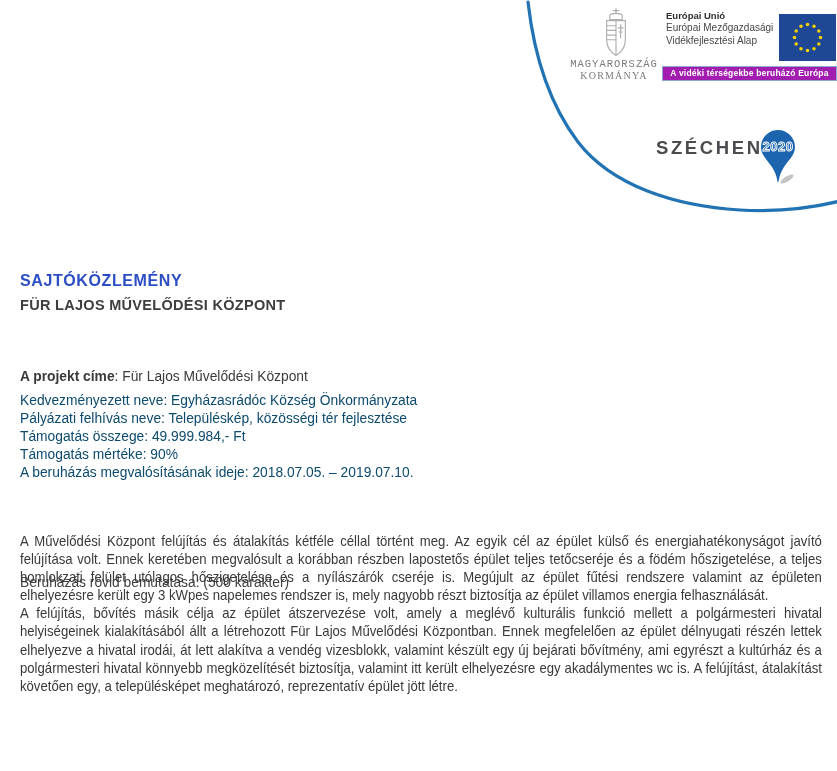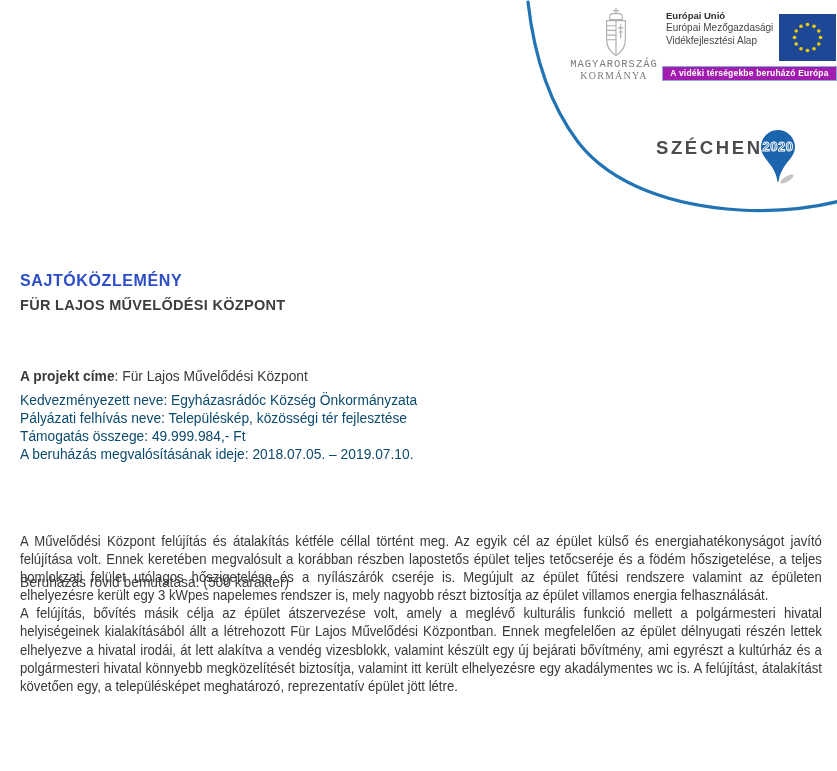--- a/index.html
+++ b/index.html
@@ -112,20 +112,21 @@
   <div class="abs h2">FÜR LAJOS MŰVELŐDÉSI KÖZPONT</div>
 
   <div class="abs fact-title">
     <b>A projekt címe</b><span>: Für Lajos Művelődési Központ</span>
   </div>
 
   <div class="abs fact-list">
     <div>Kedvezményezett neve: Egyházasrádóc Község Önkormányzata</div>
     <div>Pályázati felhívás neve: Településkép, közösségi tér fejlesztése</div>
     <div>Támogatás összege: 49.999.984,- Ft</div>
+    <div>Támogatás mértéke: 90%</div>
     <div>A beruházás megvalósításának ideje: 2018.07.05. – 2019.07.10.</div>
   </div>
 
   <div class="abs fact-summary">Beruházás rövid bemutatása: (500 karakter)</div>
 
   <div class="abs body-text">
     <div class="body-inner">
       <p>A Művelődési Központ felújítás és átalakítás kétféle céllal történt meg. Az egyik cél az épület külső és energiahatékonyságot javító felújítása volt. Ennek keretében megvalósult a korábban részben lapostetős épület teljes tetőcseréje és a födém hőszigetelése, a teljes homlokzati felület utólagos hőszigetelése és a nyílászárók cseréje is. Megújult az épület fűtési rendszere valamint az épületen elhelyezésre került egy 3 kWpes napelemes rendszer is, mely nagyobb részt biztosítja az épület villamos energia felhasználását.</p>
       <p>A felújítás, bővítés másik célja az épület átszervezése volt, amely a meglévő kulturális funkció mellett a polgármesteri hivatal helyiségeinek kialakításából állt a létrehozott Für Lajos Művelődési Központban. Ennek megfelelően az épület délnyugati részén lettek elhelyezve a hivatal irodái, át lett alakítva a vendég vizesblokk, valamint készült egy új bejárati bővítmény, ami egyrészt a kultúrház és a polgármesteri hivatal könnyebb megközelítését biztosítja, valamint itt került elhelyezésre egy akadálymentes wc is. A felújítást, átalakítást követően egy, a településképet meghatározó, reprezentatív épület jött létre.</p>
     </div>

